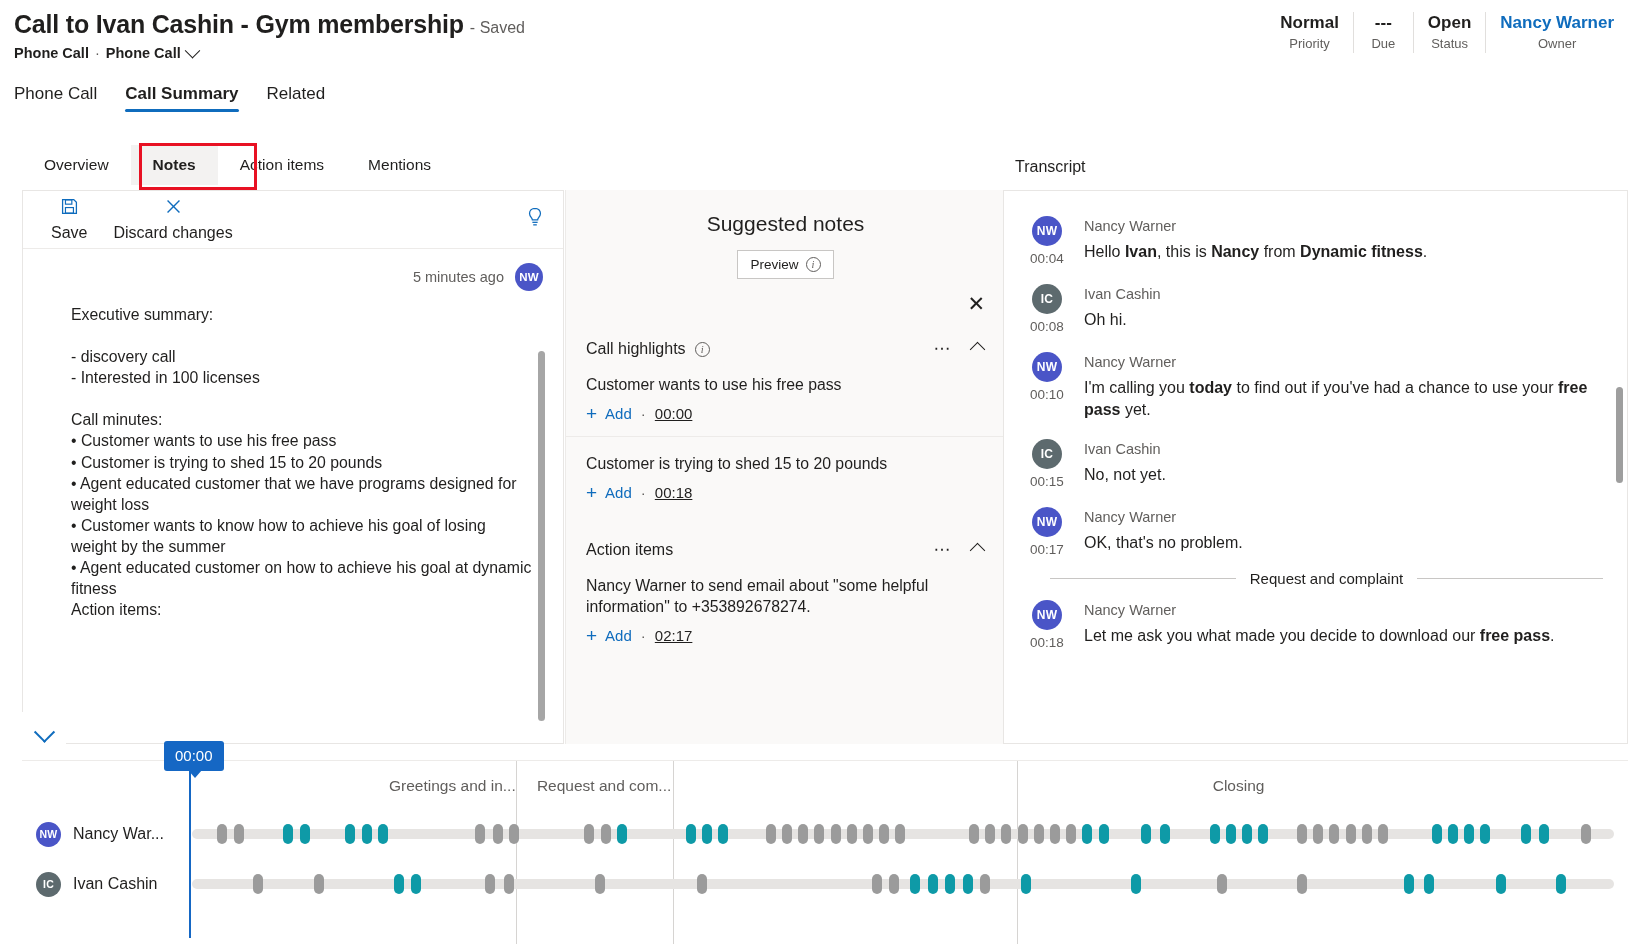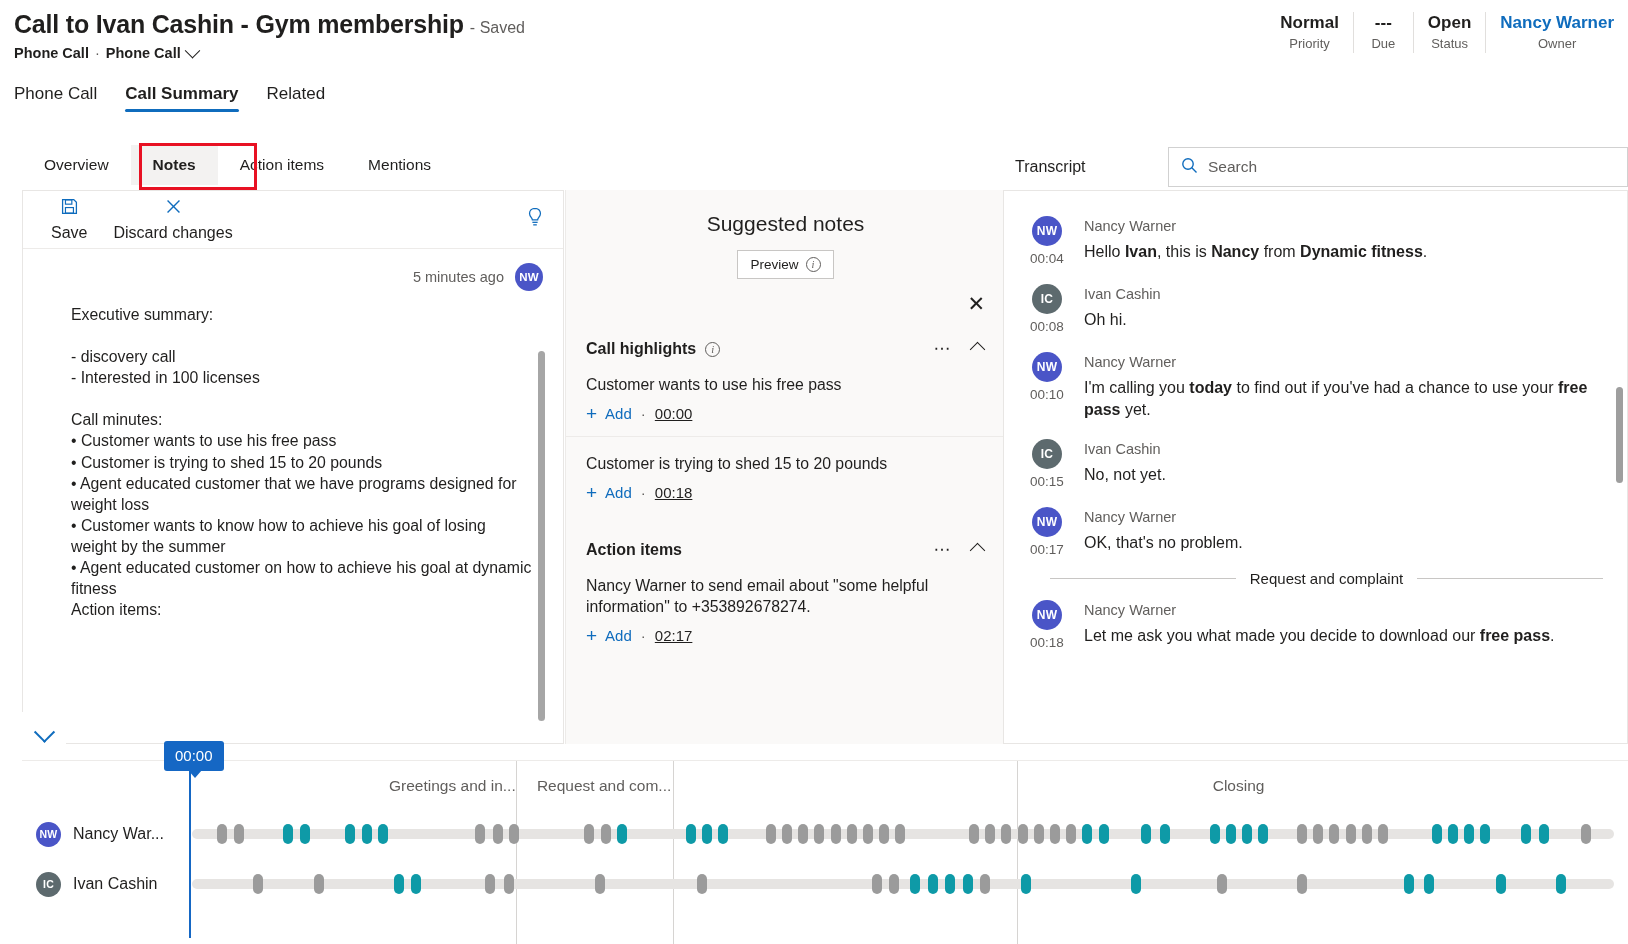--- a/index.html
+++ b/index.html
@@ -71,21 +71,21 @@
 
   
   .sugg { position: absolute; left: 565px; top: 190px; width: 438px; height: 554px; background: #faf9f8; border-left: 1px solid #edebe9; }
   .sugg-head { display: flex; align-items: center; padding: 22px 18px 0 20px; gap: 14px; flex-direction: column; }
   .sugg-title { font-size: 21px; color: #201f1e; }
   .preview-pill { border: 1px solid #c8c6c4; background: #fff; font-size: 13.5px; color: #201f1e; padding: 6px 12px; display: flex; align-items: center; gap: 7px; cursor: pointer; }
   .close-x { margin-left: auto; font-size: 21px; color: #201f1e; line-height: 1; cursor: pointer; font-weight: 300;}
   .info-i { display: inline-flex; align-items: center; justify-content: center; width: 15px; height: 15px; border: 1.3px solid #605e5c; border-radius: 50%; font-size: 10.5px; color: #605e5c; font-style: italic; font-family: "Liberation Serif", serif; }
 
   .sec-head { display: flex; align-items: center; gap: 9px; padding: 26px 20px 0 20px; }
-  .sec-title { font-size: 16px; font-weight: 700; color: #201f1e; }
+  .sec-title { font-size: 16px; font-weight: 400; color: #201f1e; }
   .sec-actions { margin-left: auto; display: flex; align-items: center; gap: 20px; color: #201f1e; }
   .ellipsis { font-size: 17px; letter-spacing: 1.5px; cursor: pointer; line-height: 8px; }
   .chev-up { width: 11px; height: 11px; border-left: 1.6px solid #201f1e; border-top: 1.6px solid #201f1e; transform: rotate(45deg); cursor: pointer; }
 
   .sn-item { padding: 16px 20px 14px 20px; border-bottom: 1px solid #edebe9; }
   .sn-item.nb { border-bottom: none; }
   .sn-text { font-size: 15.8px; line-height: 21px; color: #201f1e; }
   .sn-row { margin-top: 10px; display: flex; align-items: center; gap: 9px; font-size: 15px; }
   .sn-add { color: #0f6cbd; display: flex; align-items: center; gap: 8px; cursor: pointer; }
   .sn-plus { font-size: 19px; line-height: 14px; }
@@ -177,29 +177,20 @@
   <div class="subtabs">
     <div class="subtab">Overview</div>
     <div class="subtab sel">Notes</div>
     <div class="subtab">Action items</div>
     <div class="subtab">Mentions</div>
   </div>
   <div class="redbox"></div>
 
   <div class="tr-head">
     <div class="tr-title">Transcript</div>
-    <div class="tr-search">
-      <span>
-        <svg width="17" height="17" viewBox="0 0 16 16">
-            <circle cx="6.6" cy="6.6" r="4.9" fill="none" stroke="#0f6cbd" stroke-width="1.3"></circle>
-            <line x1="10.2" y1="10.2" x2="14.6" y2="14.6" stroke="#0f6cbd" stroke-width="1.3"></line>
-          </svg>
-      </span>
-      <input type="text" placeholder="Search" style="">
-    </div>
   </div>
 
   <div class="notes-panel">
     <div class="notes-cmd">
       <div class="cmdbtn">
         <span class="gl">
           <svg width="17" height="17" viewBox="0 0 16 16">
               <path d="M1.5 1.5h10.5l2.5 2.5v10.5h-13z" fill="none" stroke="#0f6cbd" stroke-width="1.2"></path>
               <rect x="4.2" y="1.8" width="6" height="4" fill="none" stroke="#0f6cbd" stroke-width="1.1"></rect>
               <rect x="4.2" y="9" width="7.5" height="5.2" fill="none" stroke="#0f6cbd" stroke-width="1.1"></rect>

